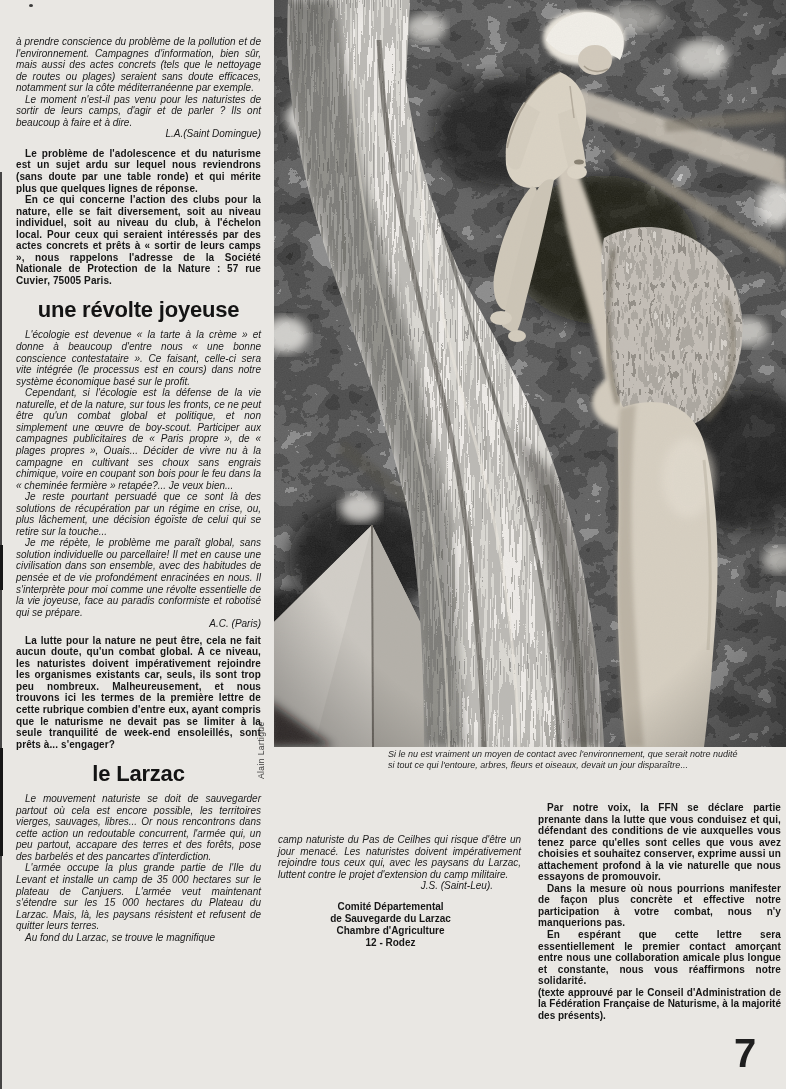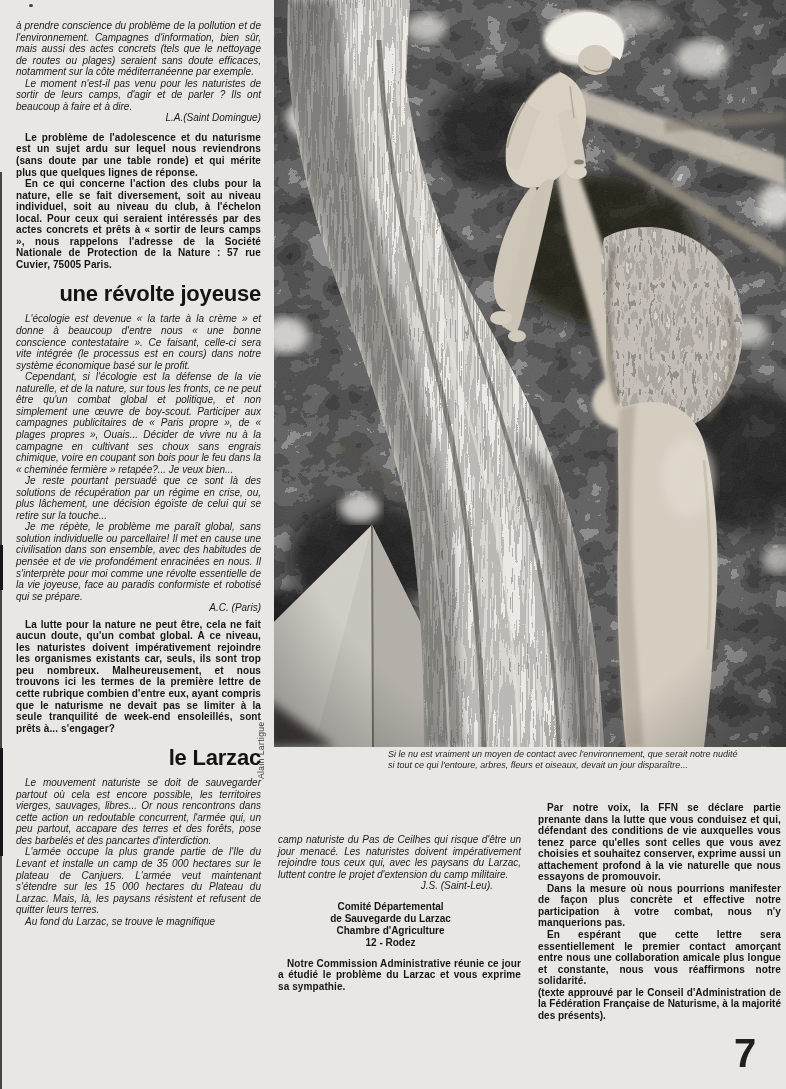--- a/index.html
+++ b/index.html
@@ -2,34 +2,34 @@
 <html><head>
 <meta charset="utf-8">
 <style>
   html,body{margin:0;padding:0;background:#555;}
   .page{
     position:relative;width:786px;height:1089px;margin:0 auto;
     background:#e9e7e3;overflow:hidden;
     font-family:"Liberation Sans",sans-serif;color:#1b1b1b;
   }
   .col{position:absolute;font-size:10px;line-height:11.55px;text-align:justify;}
-  .col-left{left:16px;top:20px;width:245px;}
+  .col-left{left:16px;top:36px;width:245px;}
   .col-mid{left:278px;top:802px;width:243px;margin-top:32px;}
   .col-right{left:538px;top:802px;width:243px;}
   .col p{margin:0;text-indent:9px;}
   .col p.noind{text-indent:0;}
   .it{font-style:italic;}
   .bd{font-weight:bold;color:#161616;letter-spacing:0.1px;}
   .sig{margin:0;text-align:right;font-style:italic;text-indent:0;}
   .sig-mid{padding-right:28px;}
   .mt5{margin-top:5px !important;}
   .mt8{margin-top:8px !important;}
   .heading{
     font-size:22px;font-weight:bold;color:#141414;letter-spacing:-0.2px;
-    margin:12px 0 7px;text-align:right;text-indent:0;line-height:24px;
+    margin:12px 0 7px;text-align:center;text-indent:0;line-height:24px;
   }
   .addr{font-weight:bold;color:#161616;text-align:center;padding-right:18px;margin:9px 0 9px;line-height:12px;}
   .note{margin-left:50px;font-weight:bold;color:#161616;margin-top:3px;}
   .photo-wrap{position:absolute;left:274px;top:0;width:512px;height:747px;background:#151513;}
   .photo-wrap svg{display:block;}
   .caption{
     position:absolute;left:388px;top:749px;width:388px;
     font-size:9px;font-style:italic;line-height:11px;color:#262626;text-align:left;
   }
   .credit{
@@ -222,21 +222,20 @@
 
   <div class="col col-mid">
     <p class="it noind">camp naturiste du Pas de Ceilhes qui risque d'être un jour menacé. Les naturistes doivent impérativement rejoindre tous ceux qui, avec les paysans du Larzac, luttent contre le projet d'extension du camp militaire.</p>
     <p class="sig sig-mid">J.S. (Saint-Leu).</p>
     <div class="addr">
       <div>Comité Départemental</div>
       <div>de Sauvegarde du Larzac</div>
       <div>Chambre d'Agriculture</div>
       <div>12 - Rodez</div>
     </div>
-    <p class="bd">Notre Commission Administrative réunie ce jour a étudié le problème du Larzac et vous exprime sa sympathie.</p>
   </div>
 
   <div class="col col-right">
     <p class="bd">Par notre voix, la FFN se déclare partie prenante dans la lutte que vous conduisez et qui, défendant des conditions de vie auxquelles vous tenez parce qu'elles sont celles que vous avez choisies et souhaitez conserver, exprime aussi un attachement profond à la vie naturelle que nous essayons de promouvoir.</p>
     <p class="bd">Dans la mesure où nous pourrions manifester de façon plus concrète et effective notre participation à votre combat, nous n'y manquerions pas.</p>
     <p class="bd">En espérant que cette lettre sera essentiellement le premier contact amorçant entre nous une collaboration amicale plus longue et constante, nous vous réaffirmons notre solidarité.</p>
     <p class="note noind">(texte approuvé par le Conseil d'Administration de la Fédération Française de Naturisme, à la majorité des présents).</p>
   </div>
 
   <div class="page-number">7</div>

